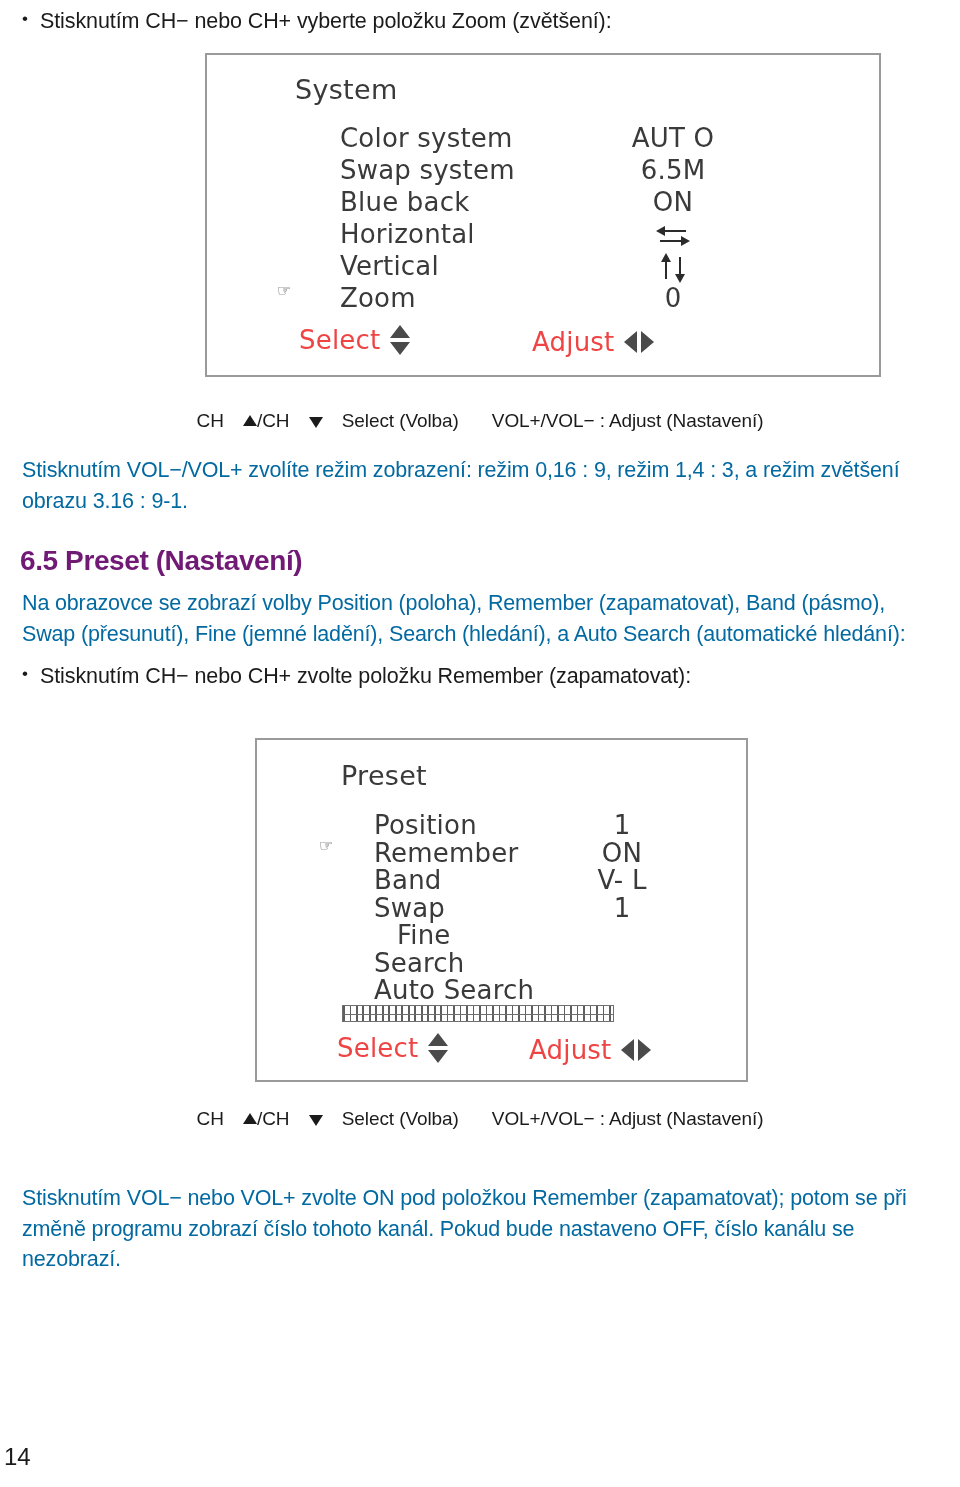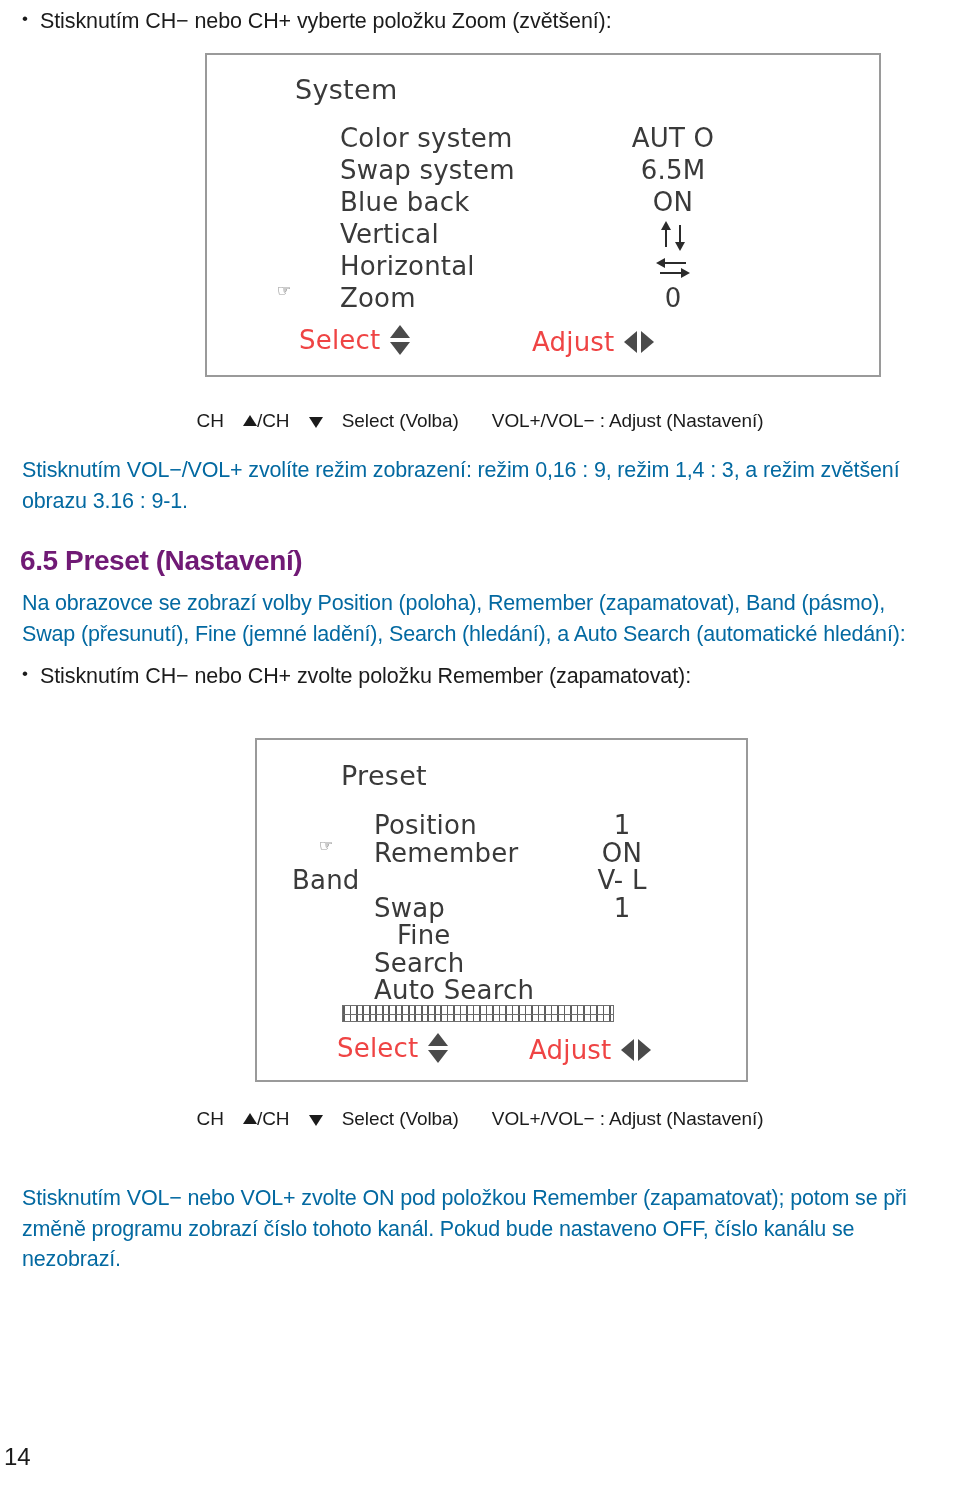--- a/index.html
+++ b/index.html
@@ -263,41 +263,41 @@
       </div>
 
       <div class="osd-row" style="height:32px;">
         <span class="cursor-slot" style="left:70px;"></span>
         <span class="row-label" style="margin-left:98px;">Blue back</span>
         <span class="row-value" style="left:396px; width:140px;">ON</span>
       </div>
 
       <div class="osd-row" style="height:32px;">
         <span class="cursor-slot" style="left:70px;"></span>
+        <span class="row-label" style="margin-left:98px;">Horizontal</span>
+        <span class="row-value" style="left:396px; width:140px;">
+          <span class="arrow-h">
+            <i class="ln a"></i><i class="hd left"></i>
+            <i class="ln b"></i><i class="hd right"></i>
+          </span>
+        </span>
+      </div>
+
+      <div class="osd-row" style="height:32px;">
+        <span class="cursor-slot" style="left:70px;"></span>
         <span class="row-label" style="margin-left:98px;">Vertical</span>
         <span class="row-value" style="left:396px; width:140px;">
           <span class="arrow-v">
             <i class="ln u"></i><i class="hd up"></i>
             <i class="ln d"></i><i class="hd down"></i>
           </span>
         </span>
       </div>
 
       <div class="osd-row" style="height:32px;">
-        <span class="cursor-slot" style="left:70px;"></span>
-        <span class="row-label" style="margin-left:98px;">Horizontal</span>
-        <span class="row-value" style="left:396px; width:140px;">
-          <span class="arrow-h">
-            <i class="ln a"></i><i class="hd left"></i>
-            <i class="ln b"></i><i class="hd right"></i>
-          </span>
-        </span>
-      </div>
-
-      <div class="osd-row" style="height:32px;">
         <span class="cursor-slot hand-icon" style="left:70px;">☞</span>
         <span class="row-label" style="margin-left:98px;">Zoom</span>
         <span class="row-value" style="left:396px; width:140px;">0</span>
       </div>
     </div>
 
     <div class="osd-foot" style="left:92px; top:270px;">
       <span>Select</span>
       <span class="glyph updown">
         <i class="t up"></i>
@@ -345,21 +345,21 @@
       </div>
 
       <div class="osd-row" style="height:27.5px;">
         <span class="cursor-slot hand-icon" style="left:62px;">☞</span>
         <span class="row-label" style="margin-left:82px;">Remember</span>
         <span class="row-value" style="left:310px; width:110px;">ON</span>
       </div>
 
       <div class="osd-row" style="height:27.5px;">
         <span class="cursor-slot" style="left:62px;"></span>
-        <span class="row-label" style="">Band</span>
+        <span class="row-label" style="margin-left:82px;">Band</span>
         <span class="row-value" style="left:310px; width:110px;">V- L</span>
       </div>
 
       <div class="osd-row" style="height:27.5px;">
         <span class="cursor-slot" style="left:62px;"></span>
         <span class="row-label" style="margin-left:82px;">Swap</span>
         <span class="row-value" style="left:310px; width:110px;">1</span>
       </div>
 
       <div class="osd-row" style="height:27.5px;margin-left:23px;">

